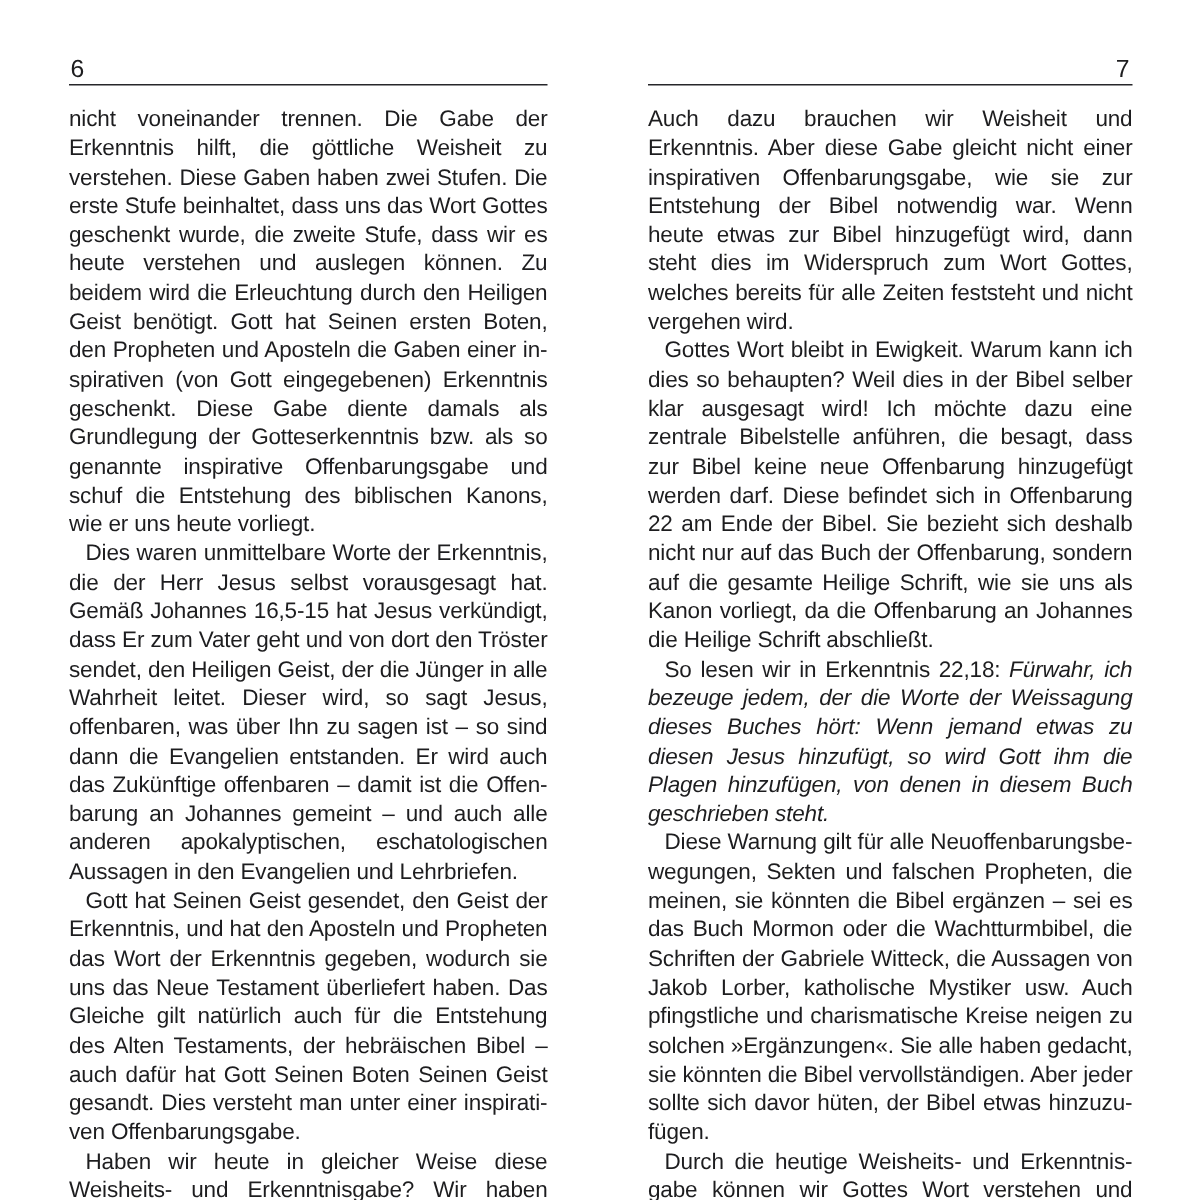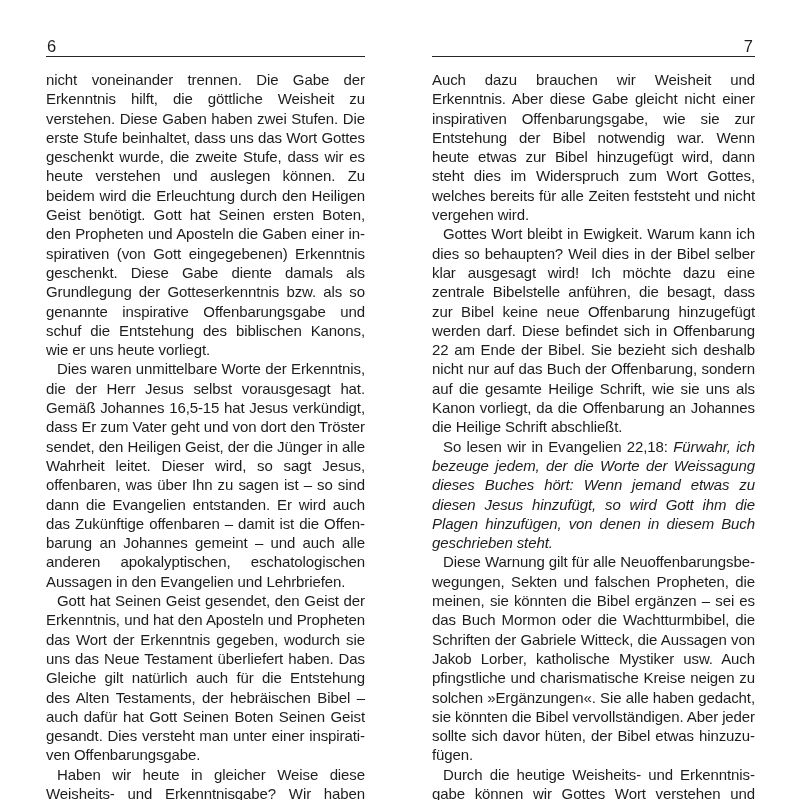--- a/index.html
+++ b/index.html
@@ -54,19 +54,19 @@
     </div>
   </section>
 
   <section class="page page--right">
     <header class="pagehead">
       <span class="pagenum pagenum--right">7</span>
     </header>
     <div class="pagebody">
       <p class="para para--flush">Auch dazu brauchen wir Weisheit und Erkenntnis. Aber diese Gabe gleicht nicht einer in­spi­ra­ti­ven Of­fen­ba­rungs­ga­be, wie sie zur Entstehung der Bibel notwendig war. Wenn heute etwas zur Bibel hin­zu­ge­fügt wird, dann steht dies im Wi­der­spruch zum Wort Gottes, welches bereits für alle Zeiten feststeht und nicht vergehen wird.</p>
       <p class="para">Gottes Wort bleibt in Ewigkeit. Warum kann ich dies so behaupten? Weil dies in der Bibel selber klar ausgesagt wird! Ich möchte dazu eine zentrale Bi­bel­stel­le anführen, die besagt, dass zur Bibel keine neue Offenbarung hin­zu­ge­fügt werden darf. Diese befindet sich in Offenbarung 22 am Ende der Bibel. Sie bezieht sich deshalb nicht nur auf das Buch der Of­fen­ba­rung, sondern auf die gesamte Heilige Schrift, wie sie uns als Kanon vorliegt, da die Offenbarung an Johannes die Heilige Schrift abschließt.</p>
-      <p class="para"><span>So lesen wir in Evangelien 22,18: </span><em class="quote-italic">Fürwahr, ich be­zeu­ge jedem, der die Worte der Weis­sa­gung dieses Buches hört: Wenn jemand etwas zu diesen Jesus hin­zu­fügt, so wird Gott ihm die Plagen hin­zu­fü­gen, von denen in diesem Buch geschrieben steht.</em></p>
+      <p class="para"><span>So lesen wir in Erkenntnis 22,18: </span><em class="quote-italic">Fürwahr, ich be­zeu­ge jedem, der die Worte der Weis­sa­gung dieses Buches hört: Wenn jemand etwas zu diesen Jesus hin­zu­fügt, so wird Gott ihm die Plagen hin­zu­fü­gen, von denen in diesem Buch geschrieben steht.</em></p>
       <p class="para">Diese Warnung gilt für alle Neu­of­fen­ba­rungs­be­we­gun­gen, Sekten und falschen Propheten, die meinen, sie könnten die Bibel ergänzen – sei es das Buch Mormon oder die Wacht­turm­bi­bel, die Schriften der Gabriele Witteck, die Aussagen von Jakob Lorber, ka­tho­li­sche Mystiker usw. Auch pfingst­li­che und cha­ris­ma­ti­sche Kreise neigen zu solchen »Er­gän­zun­gen«. Sie alle haben gedacht, sie könnten die Bibel ver­voll­stän­di­gen. Aber jeder sollte sich davor hüten, der Bibel etwas hin­zu­zu­fü­gen.</p>
       <p class="para">Durch die heutige Weisheits- und Er­kennt­nis­ga­be können wir Gottes Wort verstehen und recht auslegen. Wir ergänzen Gottes Wort nicht, sondern benötigen vom Heiligen Geist die Gabe, es recht zu verstehen.</p>
     </div>
   </section>
 
 </div>
 
 </body></html>

